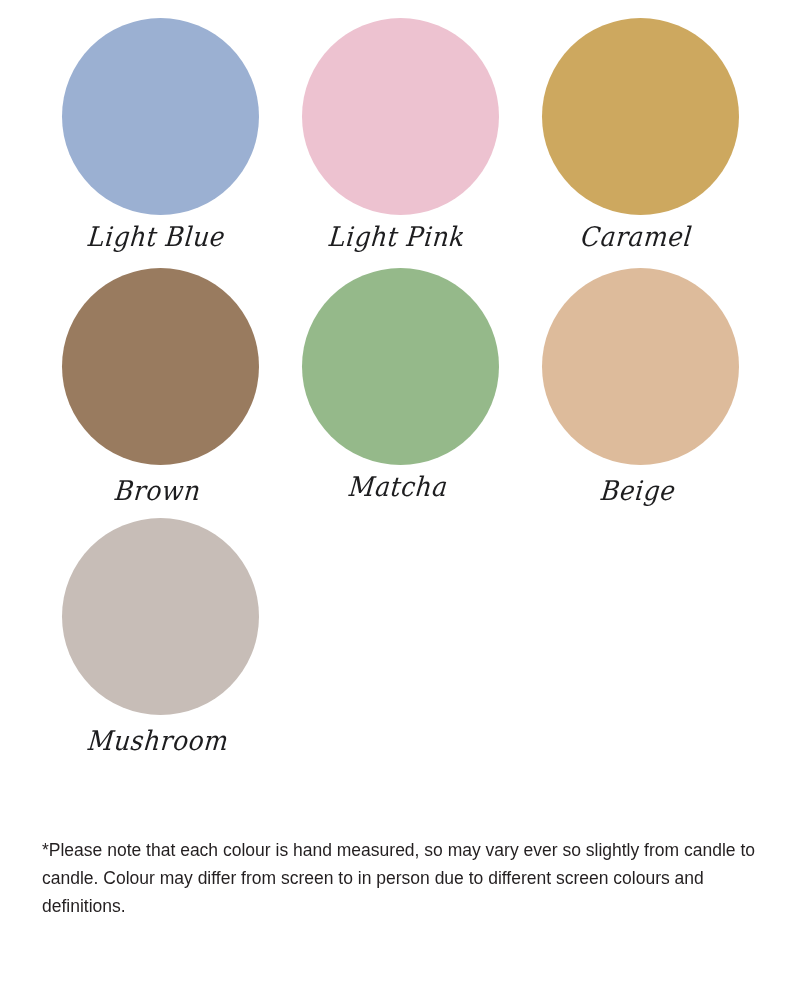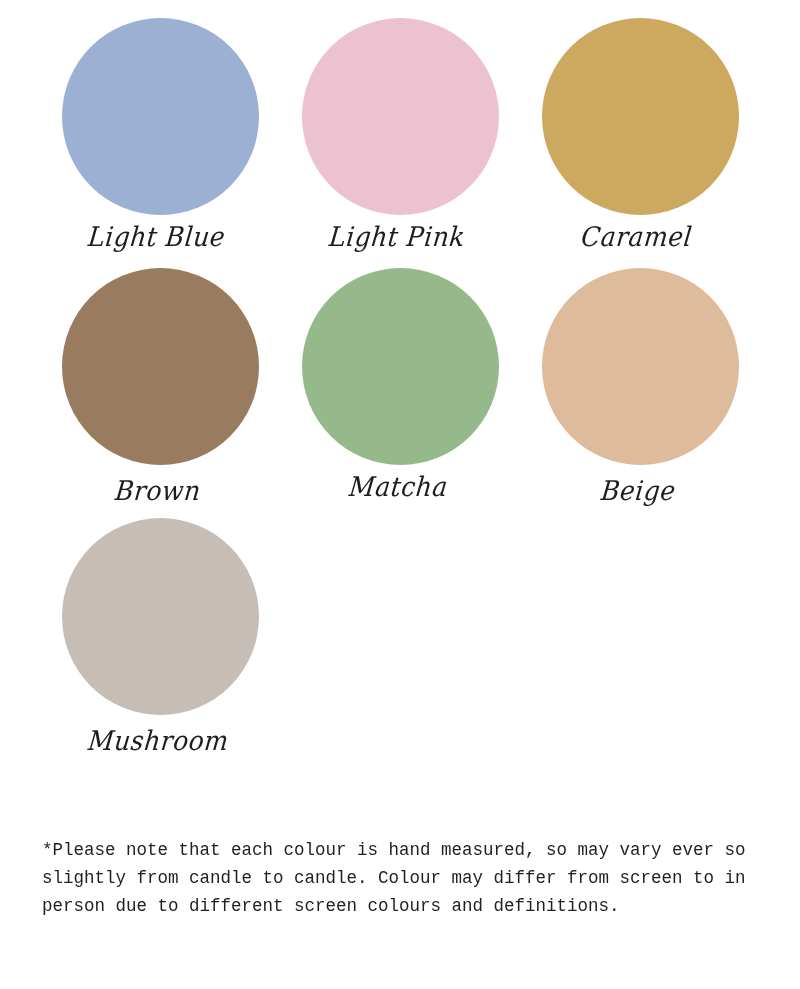--- a/index.html
+++ b/index.html
@@ -80,21 +80,21 @@
   .row-2 .cell-0 .swatch-label { margin-top: 10px; }
   .row-2 .cell-1 .swatch-label { margin-top: 6px; }
   .row-2 .cell-2 .swatch-label { margin-top: 10px; }
   .row-3 .cell-0 .swatch-label { margin-top: 10px; }
 
   .footnote {
     position: absolute;
     left: 42px;
     top: 818px;
     width: 716px;
-    font-family: Liberation Mono, monospace;
+    font-family: Liberation Sans, sans-serif;
     font-size: 17.5px;
     line-height: 28px;
     color: #231f20;
     text-align: left;
   }
 </style>
 </head>
 <body style="background: rgb(255, 255, 255);">
 
 <div class="swatch-sheet">

